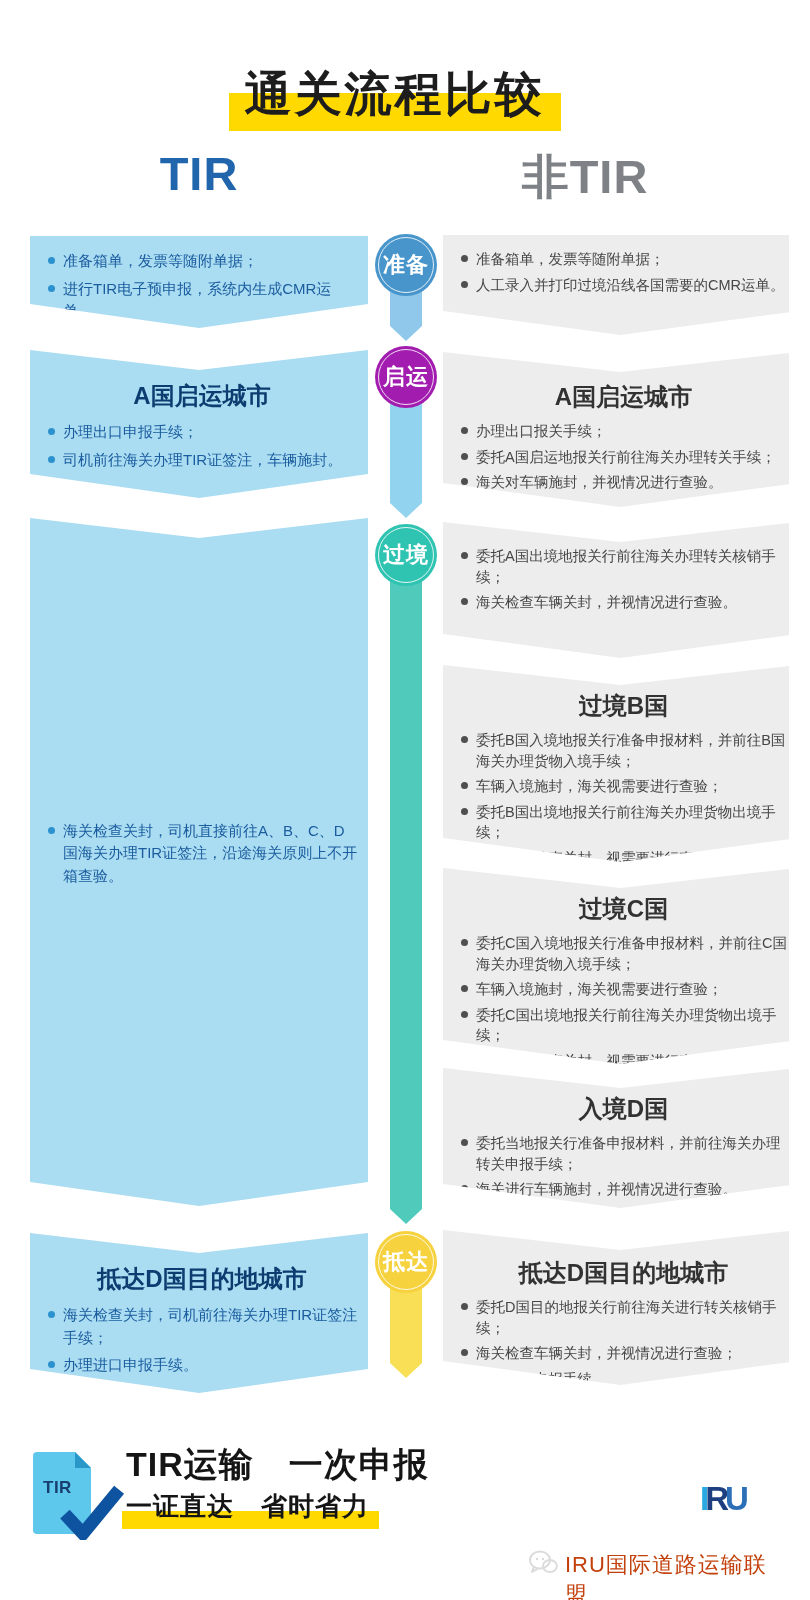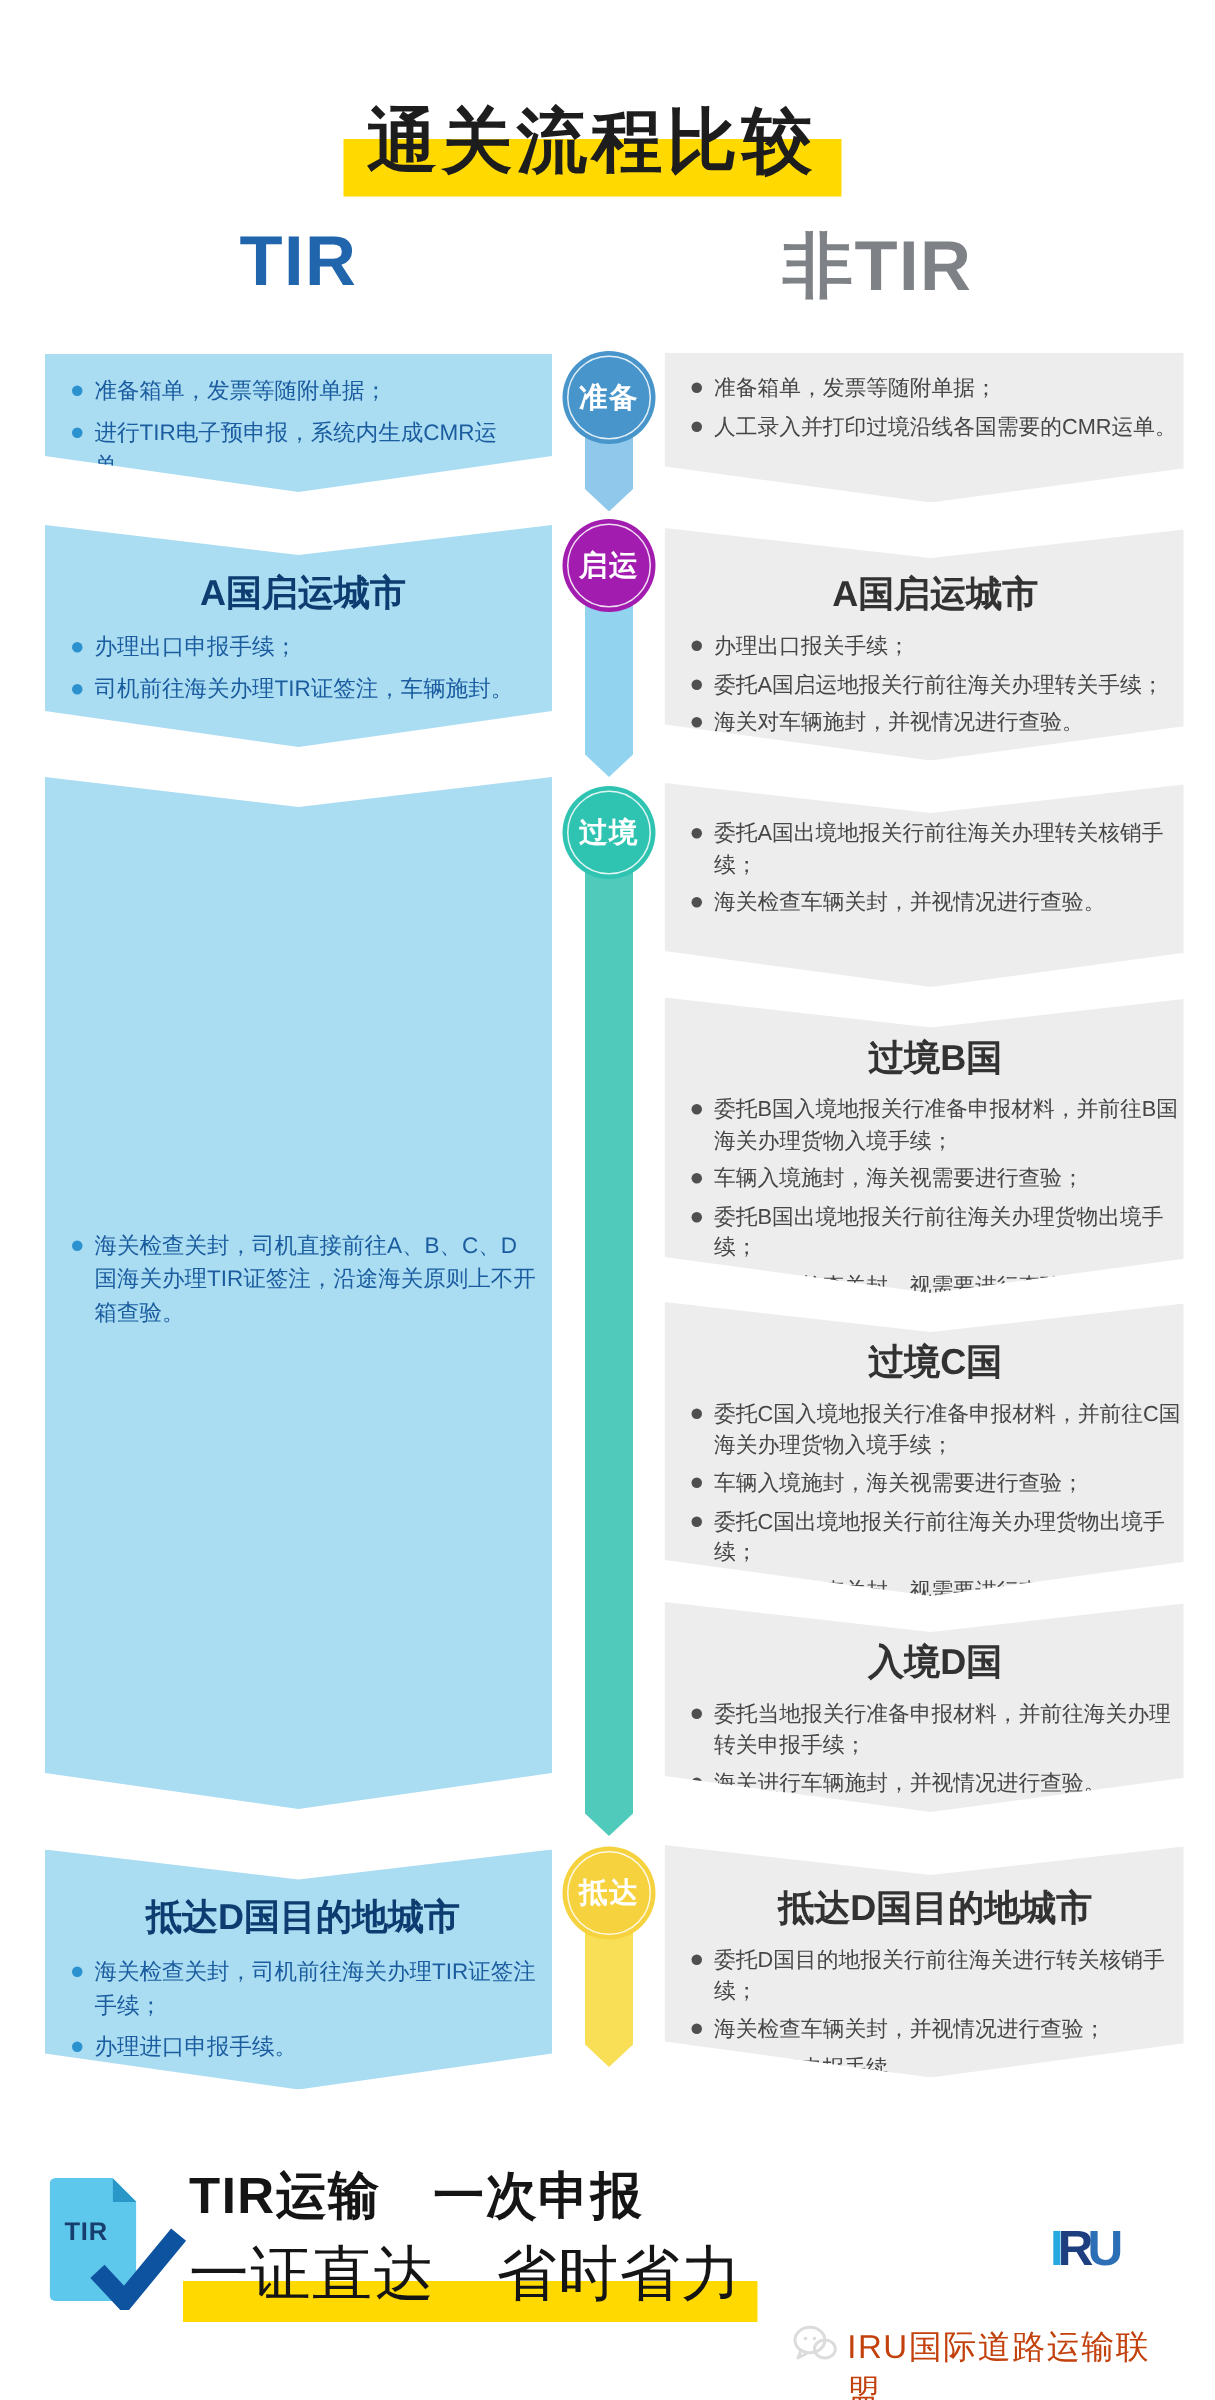--- a/index.html
+++ b/index.html
@@ -42,21 +42,21 @@
   .r2{top:522px;height:136px;padding-top:24px;}
   .r3{top:665px;height:197px;padding-top:24px;}
   .r4{top:868px;height:196px;padding-top:24px;}
   .r5{top:1068px;height:140px;padding-top:24px;}
   .r6{top:1230px;height:155px;padding-top:26px;}
 
   
   .badge{position:absolute;left:375px;width:62px;height:62px;border-radius:50%;z-index:3;
          display:flex;align-items:center;justify-content:center;}
   .badge::before{content:"";position:absolute;inset:3px;border:1px solid rgba(255,255,255,.85);border-radius:50%;}
-  .badge span{color:#fff;font-size:19px;font-weight:700;letter-spacing:1px;}
+  .badge span{color:#fff;font-size:22px;font-weight:700;letter-spacing:1px;}
   .b-prepare{top:234px;background:#4795cb;}
   .b-depart{top:346px;background:#a21caf;}
   .b-transit{top:524px;background:#2fc3b1;}
   .b-arrive{top:1231px;background:#f6d23e;}
   .tail{position:absolute;left:390px;width:32px;z-index:2;
         clip-path:polygon(0 0,100% 0,100% calc(100% - 15px),50% 100%,0 calc(100% - 15px));}
   .t1{top:263px;height:78px;background:#8fc8ea;}
   .t2{top:378px;height:140px;background:#92d3ef;}
   .t3{top:556px;height:668px;background:#4fcabb;}
   .t4{top:1262px;height:116px;background:#f8df55;}
@@ -65,21 +65,21 @@
   .doc-icon{position:absolute;left:33px;top:1448px;width:125px;height:100px;}
   .doc-page{position:absolute;left:0;top:4px;width:58px;height:82px;background:#5ec7ec;border-radius:4px;
             clip-path:polygon(0 0,calc(100% - 16px) 0,100% 16px,100% 100%,0 100%);}
   .doc-fold{position:absolute;left:42px;top:4px;width:16px;height:16px;background:#2a97c9;
             clip-path:polygon(0 0,100% 100%,0 100%);}
   .doc-label{position:absolute;left:10px;top:30px;font-size:17px;font-weight:700;color:#173e6e;letter-spacing:.5px;}
   .check{position:absolute;left:26px;top:34px;width:66px;height:58px;}
 
   .slogan{position:absolute;left:126px;top:1440px;width:400px;}
   .slogan-line1{font-size:34px;font-weight:900;color:#151515;letter-spacing:1px;white-space:nowrap;line-height:1.45;}
-  .slogan-line2{display:inline-block;font-size:40px;font-weight:400;color:#151515;letter-spacing:1px;white-space:nowrap;
+  .slogan-line2{display:inline-block;font-size:26px;font-weight:700;color:#151515;letter-spacing:1px;white-space:nowrap;
                 line-height:1.35;padding:0 10px 5px 4px;margin-left:-4px;
                 background:linear-gradient(180deg,rgba(0,0,0,0) 54%,#ffd900 54%);}
 
   .iru{position:absolute;left:700px;top:1480px;font-size:33px;font-weight:900;letter-spacing:-4px;z-index:2;}
   .iru .i{color:#29a9e1;}
   .iru .r{color:#1d3e7f;}
   .iru .u{color:#2d6fb7;}
 
   .footer{position:absolute;left:528px;top:1550px;display:flex;align-items:flex-start;gap:7px;
           color:#c2410c;font-size:22px;letter-spacing:1px;}

